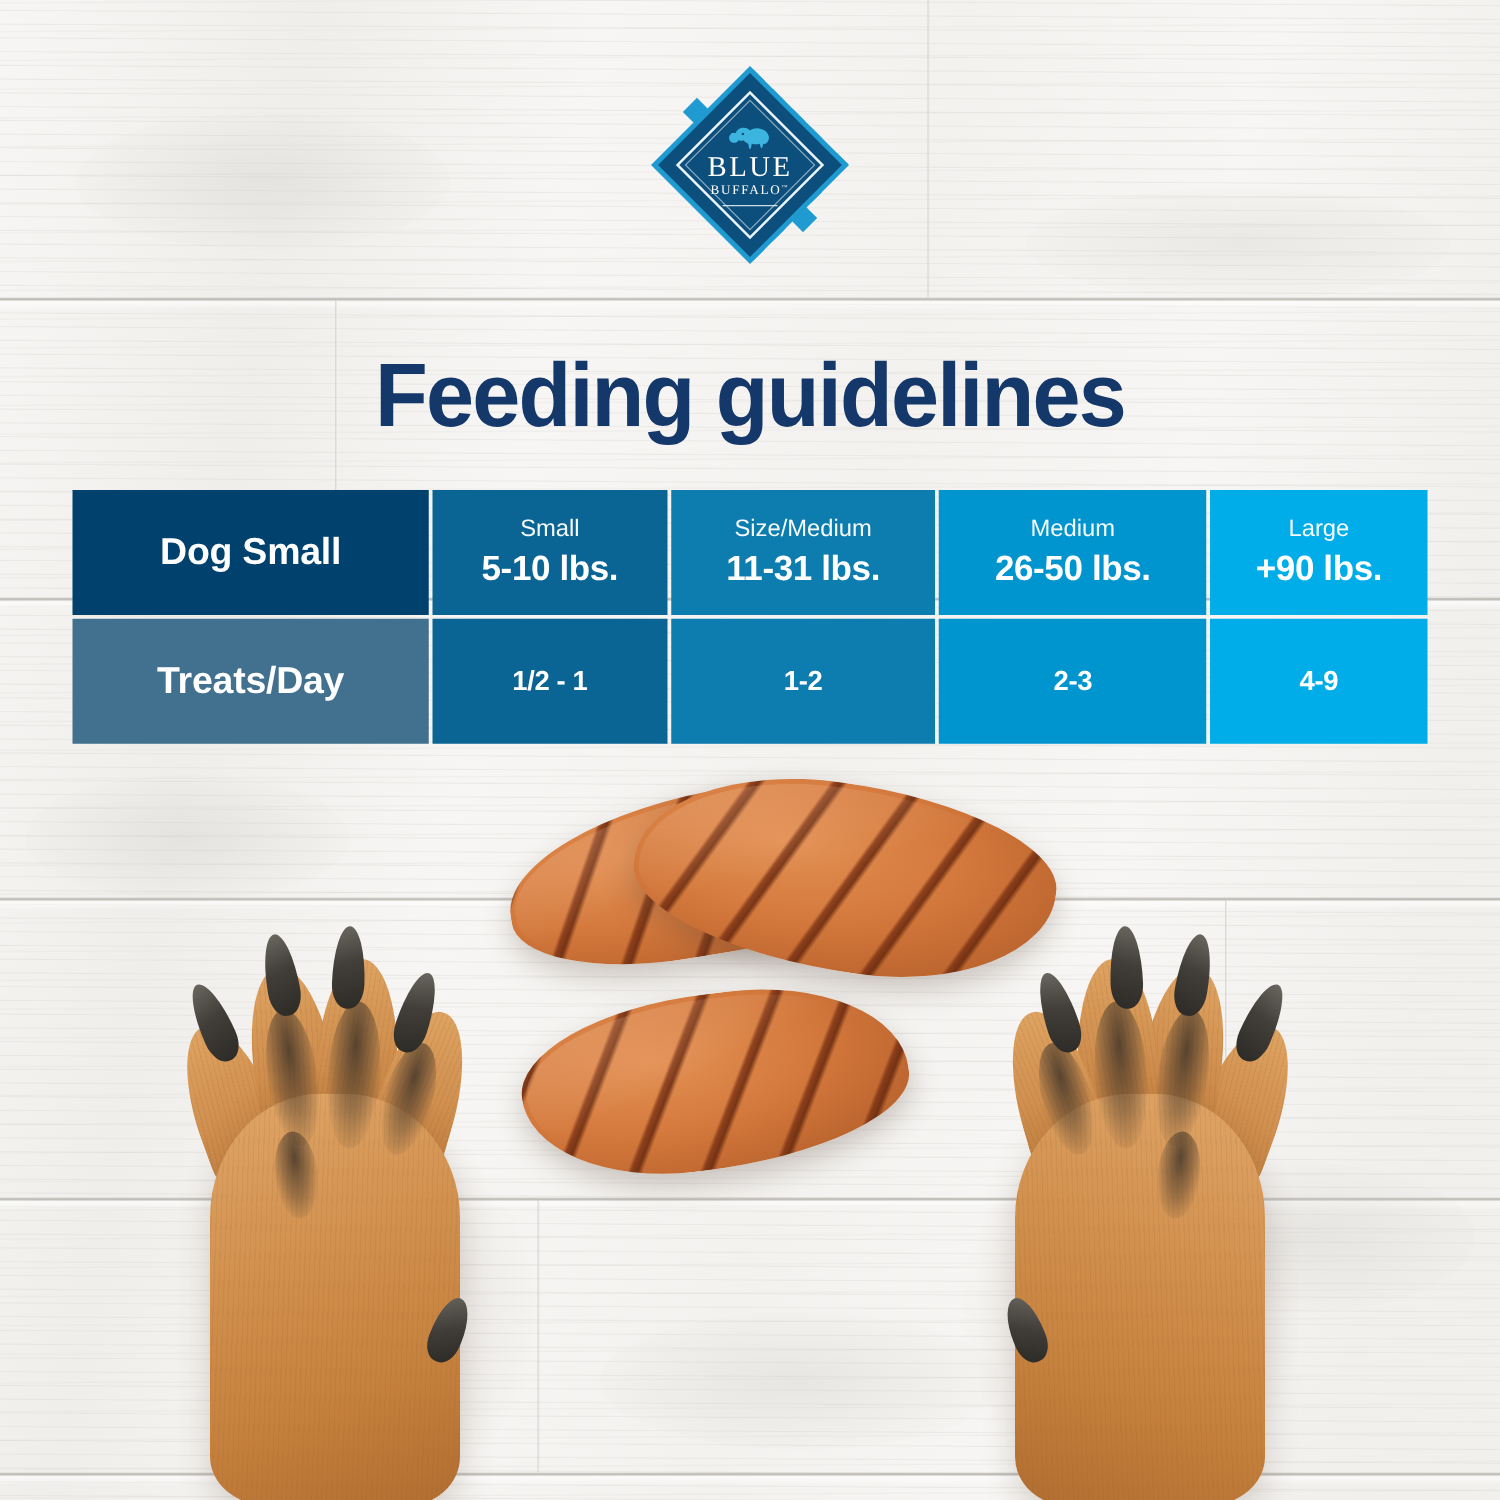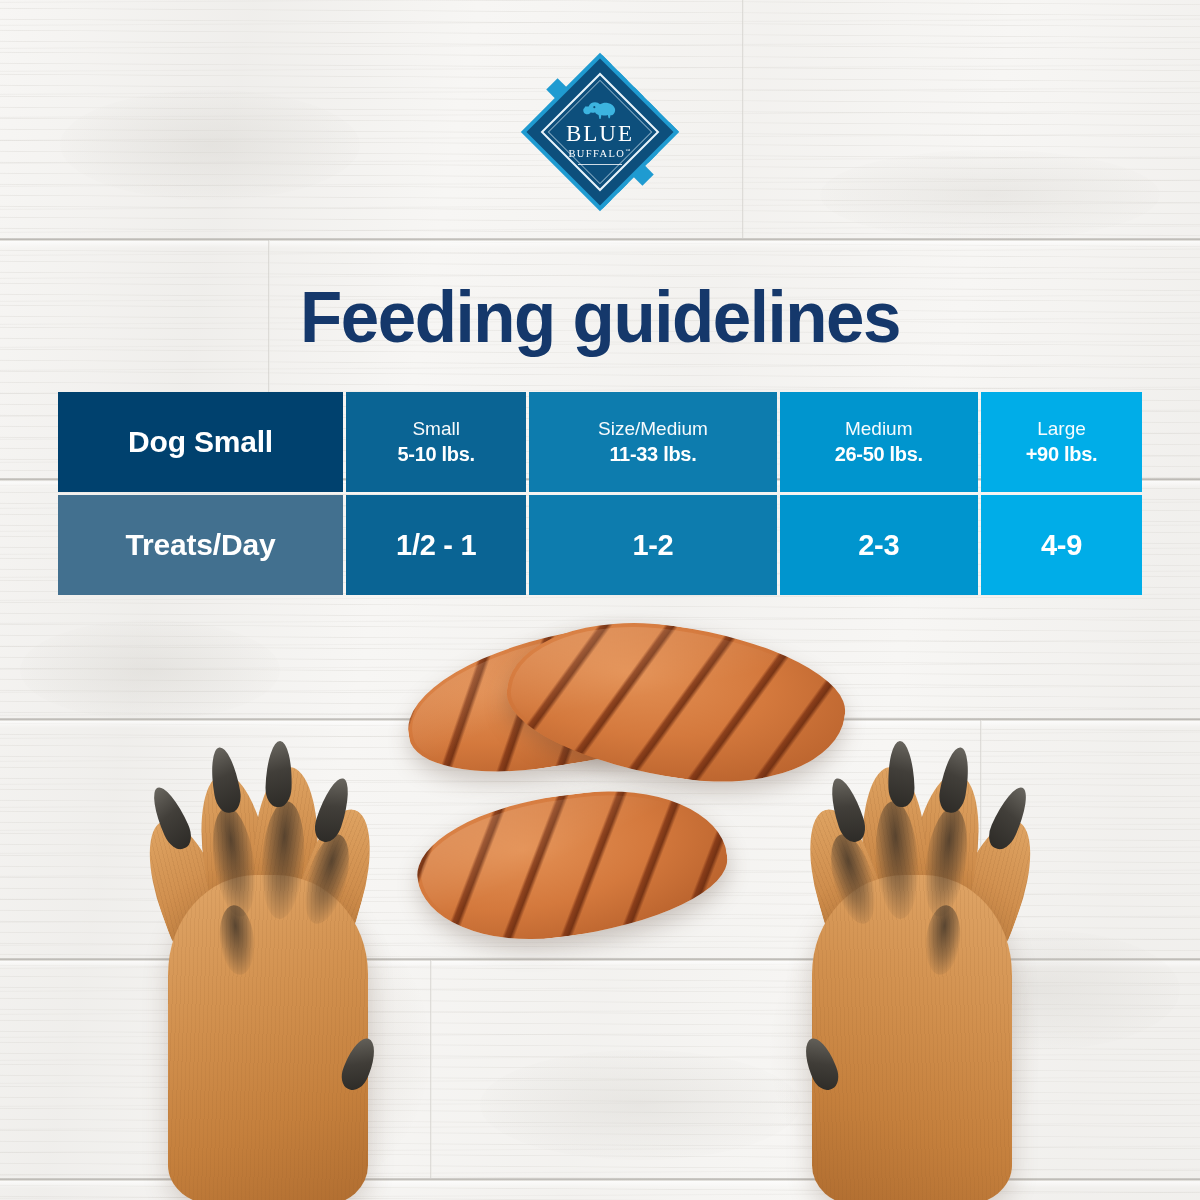--- a/index.html
+++ b/index.html
@@ -206,27 +206,27 @@
     font-weight: 700;
     letter-spacing: -0.2px;
   }
   .cell-small-label {
     font-size: 19px;
     font-weight: 400;
     line-height: 1.15;
     opacity: 0.97;
   }
   .cell-big {
-    font-size: 20px;
+    font-size: 28px;
     font-weight: 700;
     line-height: 1.2;
     letter-spacing: -0.3px;
   }
   .cell-treats {
-    font-size: 29px;
+    font-size: 22px;
     font-weight: 700;
     letter-spacing: -0.3px;
   }
   .stack { display: flex; flex-direction: column; align-items: center; justify-content: center; gap: 3px; }
 
   
   #treats { position: absolute; left: 395px; top: 615px; width: 470px; height: 375px; }
   .treat {
     position: absolute;
     background:
@@ -389,21 +389,21 @@
         <td style="background:#0A6494">
           <div class="stack">
             <div class="cell-small-label">Small</div>
             <div class="cell-big">5-10 lbs.</div>
           </div>
         </td>
 
         <td style="background:#0D7CAE">
           <div class="stack">
             <div class="cell-small-label">Size/Medium</div>
-            <div class="cell-big">11-33 lbs.</div>
+            <div class="cell-big">11-31 lbs.</div>
           </div>
         </td>
 
         <td style="background:#0095CE">
           <div class="stack">
             <div class="cell-small-label">Medium</div>
             <div class="cell-big">26-50 lbs.</div>
           </div>
         </td>
 

